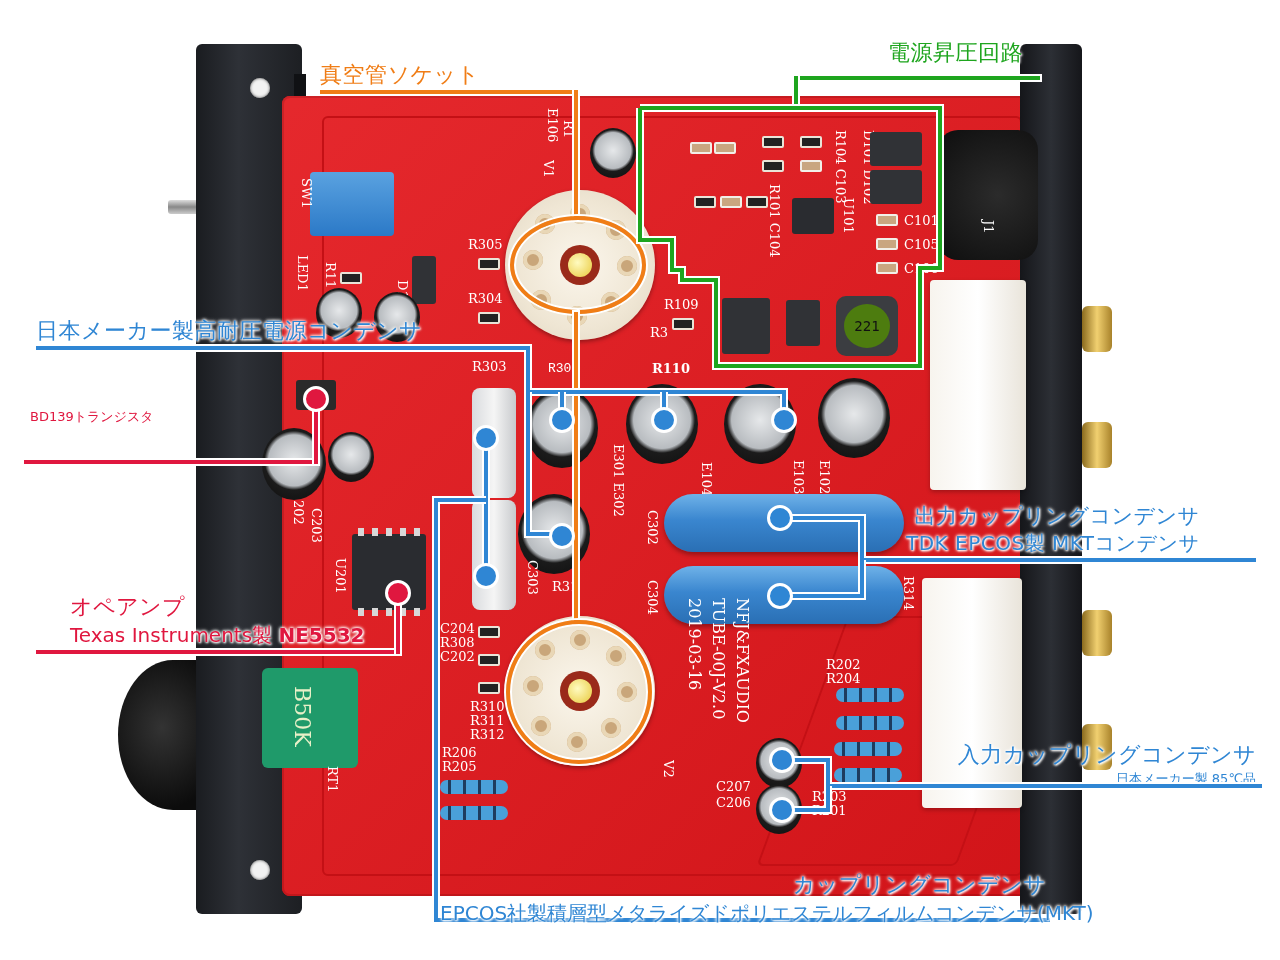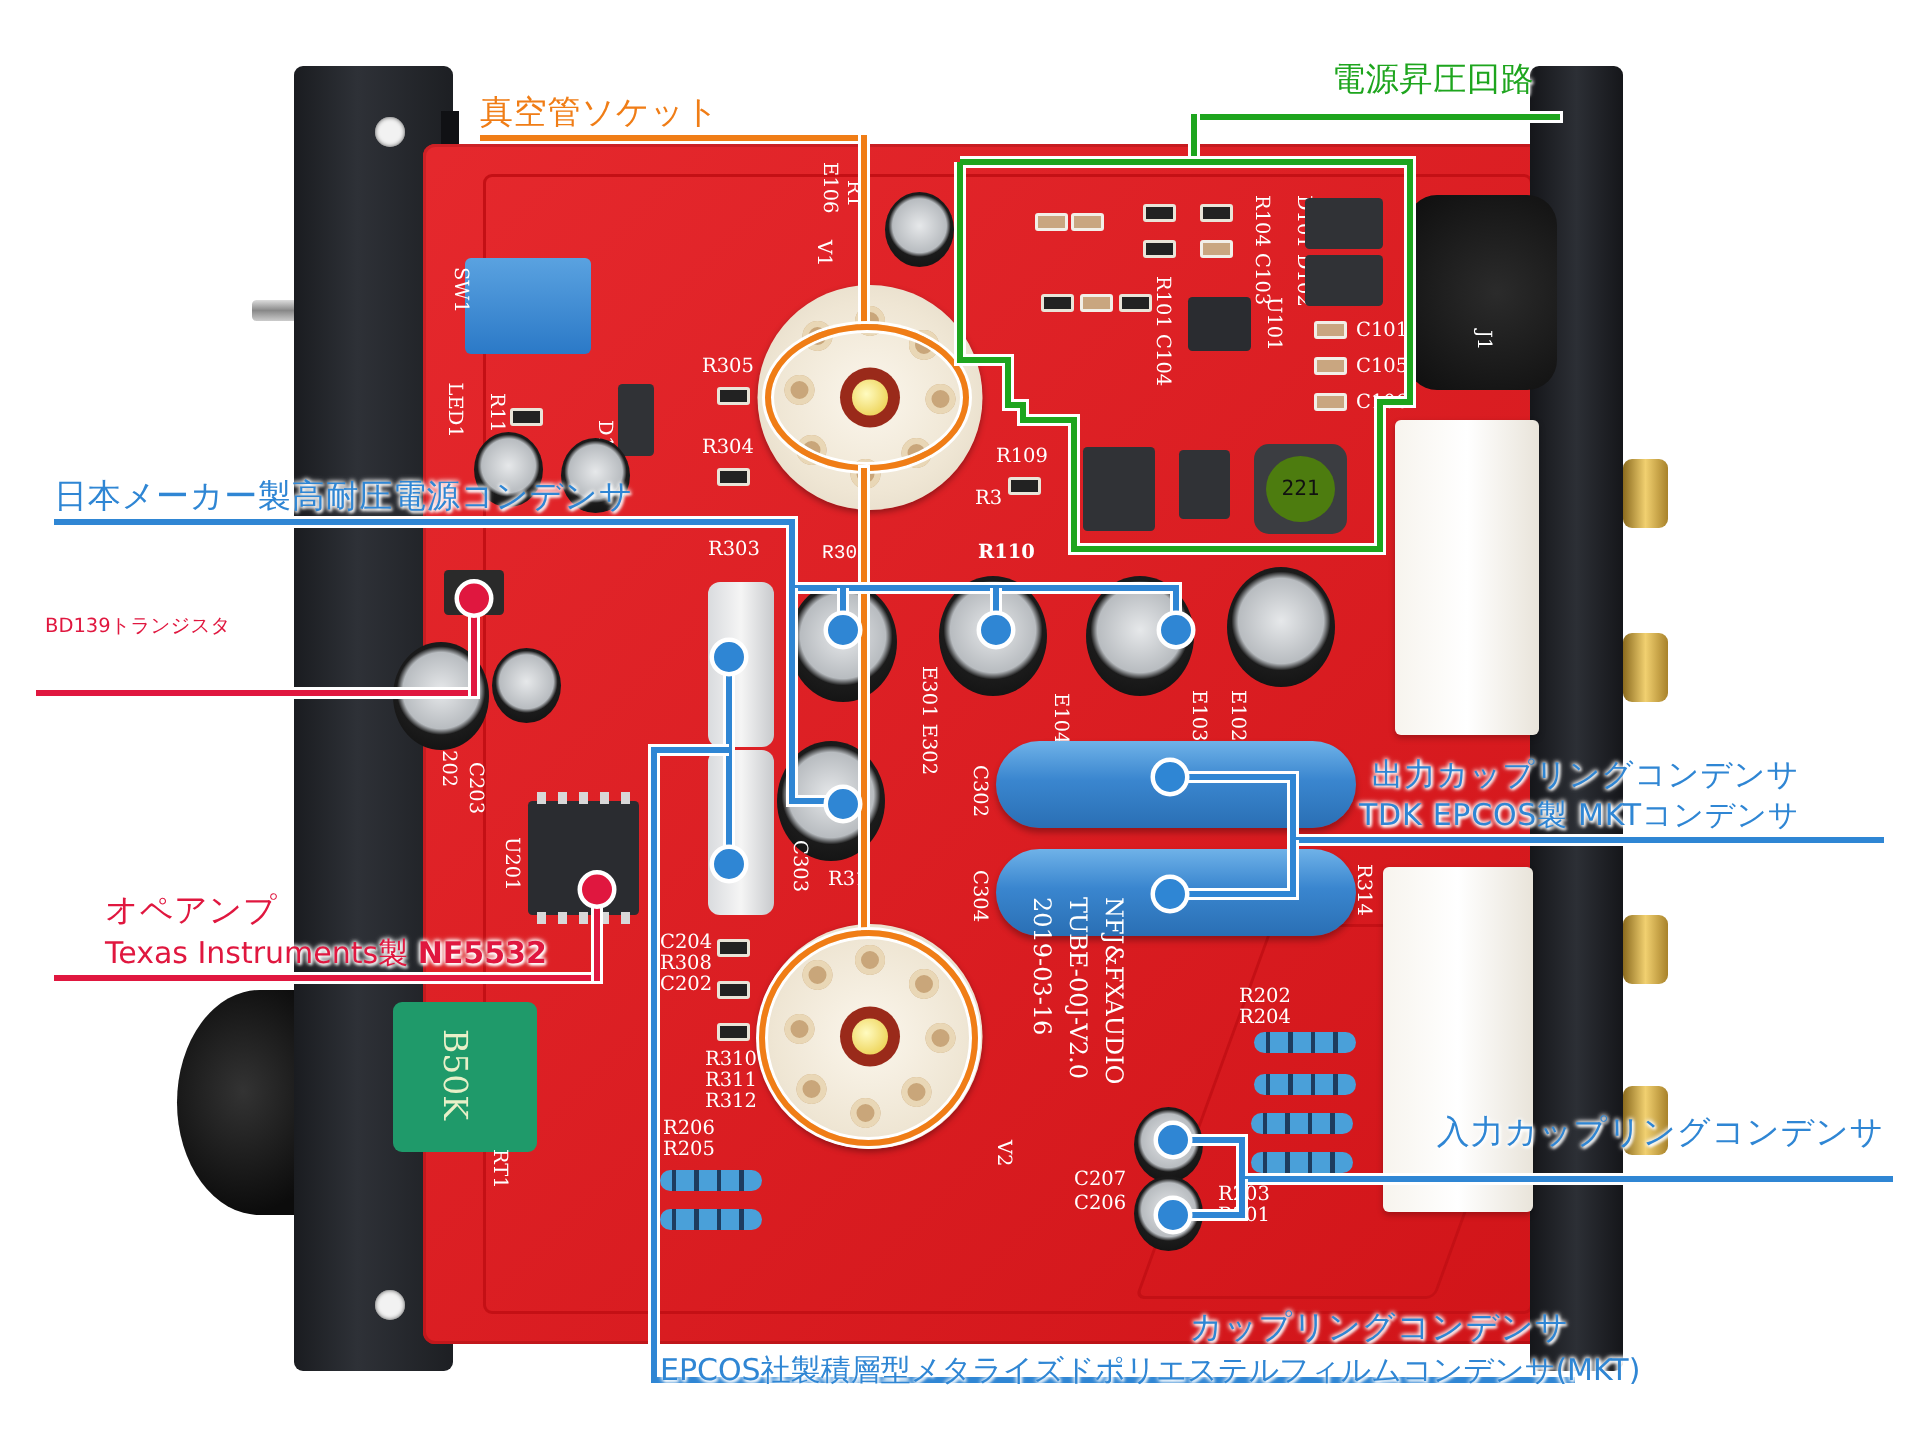--- a/index.html
+++ b/index.html
@@ -321,20 +321,21 @@
       <polyline points="782,596 862,596 862,560" fill="none" stroke="#fff" stroke-width="8"></polyline>
       <polyline points="782,596 862,596 862,560" fill="none" stroke="#2f86d4" stroke-width="4"></polyline>
     </svg>
     <div class="ann-dot" style="left:767px;top:505px;"></div>
     <div class="ann-dot" style="left:767px;top:583px;"></div>
   </div>
 
   <div class="c-blue">
     <div class="ann-label right" style="left:940px;top:740px;width:316px;">
       <span class="main">入力カップリングコンデンサ</span>
+      <span class="sub">日本メーカー製 85℃品</span>
     </div>
     <svg style="position:absolute;left:0;top:0;" width="1280" height="960">
       <polyline points="782,760 828,760 828,786 1262,786" fill="none" stroke="#fff" stroke-width="8"></polyline>
       <polyline points="782,760 828,760 828,786 1262,786" fill="none" stroke="#2f86d4" stroke-width="4"></polyline>
       <polyline points="782,810 828,810 828,786" fill="none" stroke="#fff" stroke-width="8"></polyline>
       <polyline points="782,810 828,810 828,786" fill="none" stroke="#2f86d4" stroke-width="4"></polyline>
     </svg>
     <div class="ann-dot" style="left:769px;top:747px;"></div>
     <div class="ann-dot" style="left:769px;top:797px;"></div>
   </div>

